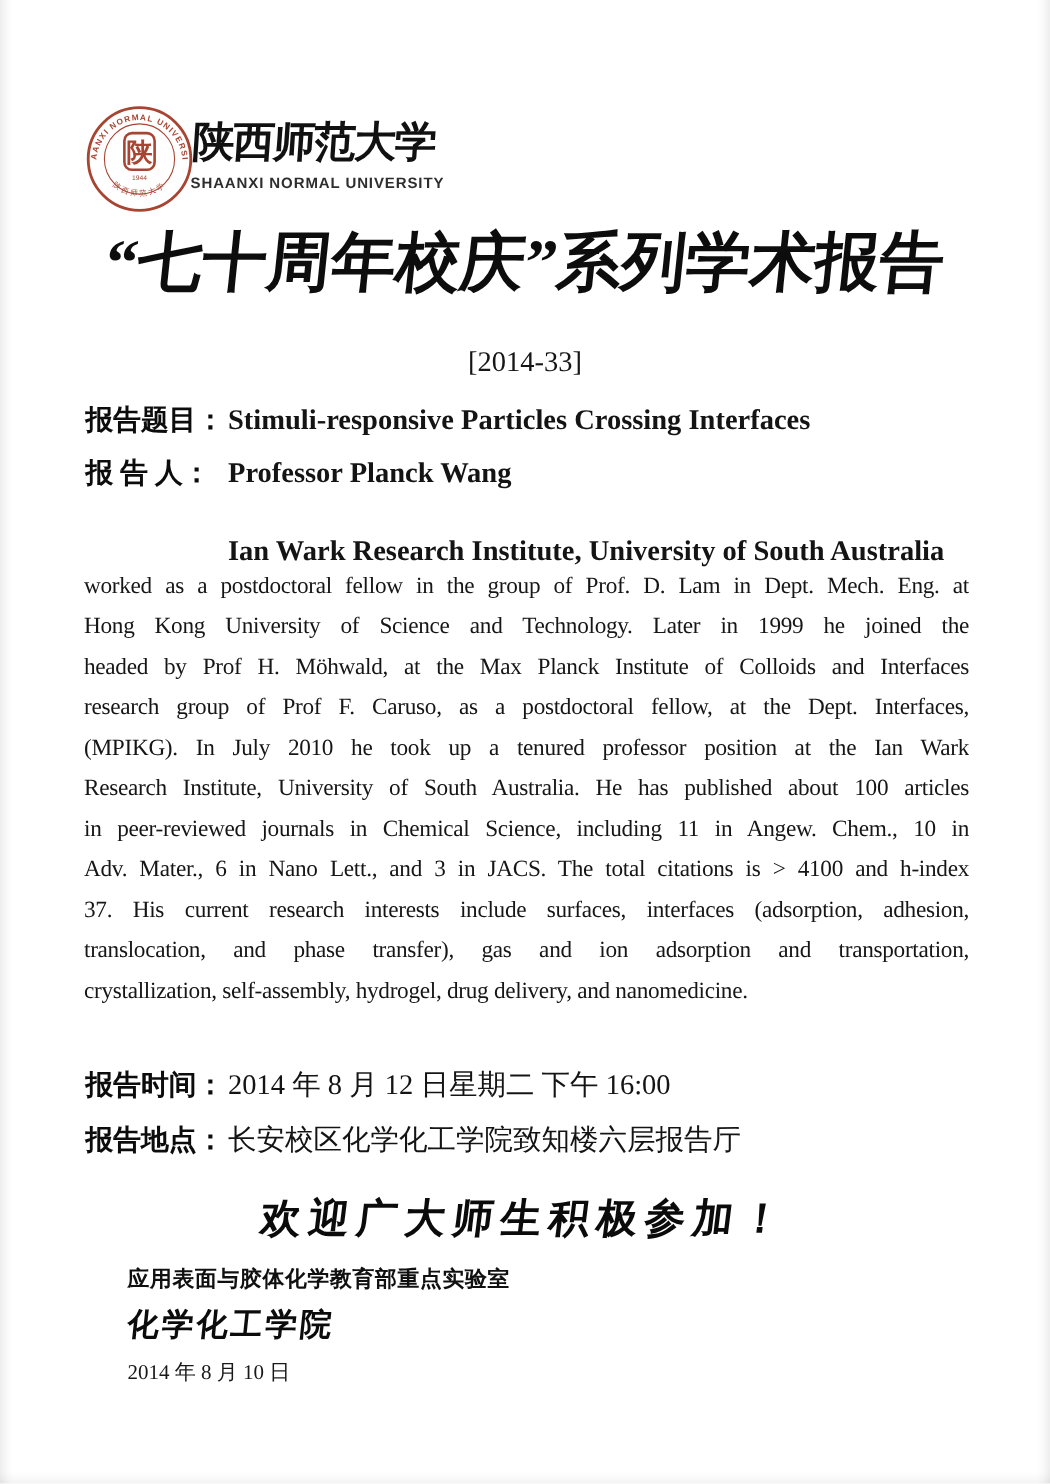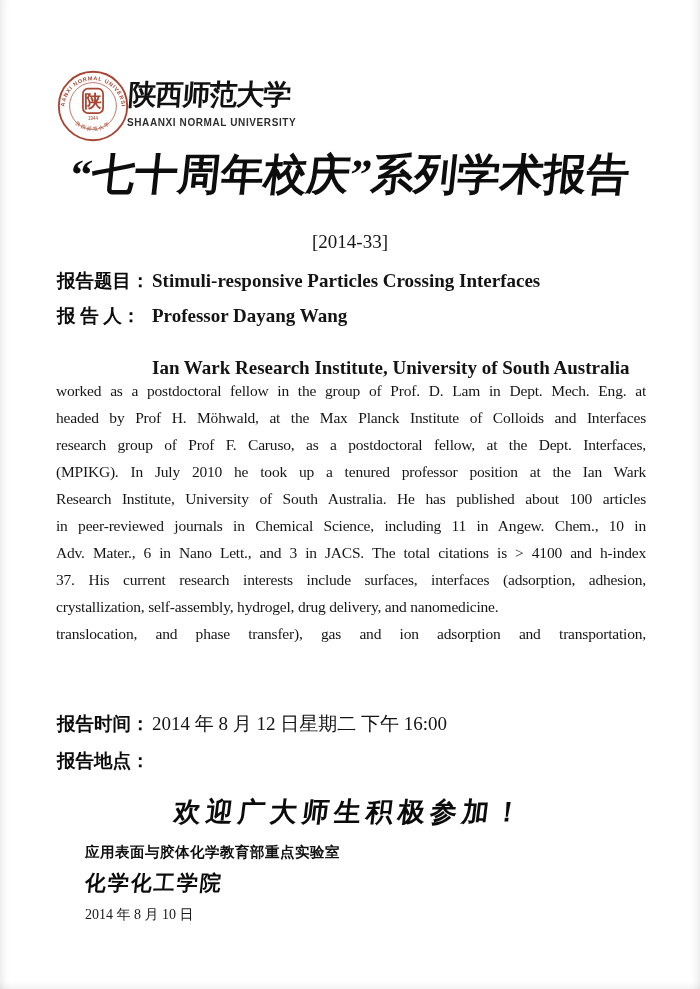--- a/index.html
+++ b/index.html
@@ -122,47 +122,49 @@
   <h1 class="doc-title">“七十周年校庆”系列学术报告</h1>
   <div class="issue">[2014-33]</div>
 
   <div class="row" style="top:269px">
     <span class="lbl">报告题目：</span>
     <span class="val bold">Stimuli-responsive Particles Crossing Interfaces</span>
   </div>
 
   <div class="row" style="top:304px">
     <span class="lbl">报 告 人：</span>
-    <span class="val bold">Professor Dayang Wang</span>
+    <span class="val bold">Professor Planck Wang</span>
   </div>
 
   <div class="row indent" style="top:356px">
     <span class="val bold">Ian Wark Research Institute, University of South Australia</span>
   </div>
 
   <div class="bio">
     <div class="bio-line jline">worked as a postdoctoral fellow in the group of Prof. D. Lam in Dept. Mech. Eng. at</div>
+    <div class="bio-line jline">Hong Kong University of Science and Technology. Later in 1999 he joined the</div>
     <div class="bio-line jline">headed by Prof H. Möhwald, at the Max Planck Institute of Colloids and Interfaces</div>
     <div class="bio-line jline">research group of Prof F. Caruso, as a postdoctoral fellow, at the Dept. Interfaces,</div>
     <div class="bio-line jline">(MPIKG). In July 2010 he took up a tenured professor position at the Ian Wark</div>
     <div class="bio-line jline">Research Institute, University of South Australia. He has published about 100 articles</div>
     <div class="bio-line jline">in peer-reviewed journals in Chemical Science, including 11 in Angew. Chem., 10 in</div>
     <div class="bio-line jline">Adv. Mater., 6 in Nano Lett., and 3 in JACS. The total citations is &gt; 4100 and h-index</div>
     <div class="bio-line jline">37. His current research interests include surfaces, interfaces (adsorption, adhesion,</div>
+    <div class="bio-line jline">translocation, and phase transfer), gas and ion adsorption and transportation,</div>
     <div class="bio-line">crystallization, self-assembly, hydrogel, drug delivery, and nanomedicine.</div>
-    <div class="bio-line jline">translocation, and phase transfer), gas and ion adsorption and transportation,</div>
   </div>
 
   <div class="row" style="top:712px">
     <span class="lbl">报告时间：</span>
     <span class="val">2014 年 8 月 12 日星期二 下午 16:00</span>
   </div>
 
   <div class="row" style="top:749px">
     <span class="lbl">报告地点：</span>
+    <span class="val">长安校区化学化工学院致知楼六层报告厅</span>
   </div>
 
   <div class="welcome">欢迎广大师生积极参加！</div>
 
   <div class="footer">
     <div class="lab">应用表面与胶体化学教育部重点实验室</div>
     <div class="college">化学化工学院</div>
     <div class="fdate">2014 年 8 月 10 日</div>
   </div>
 

